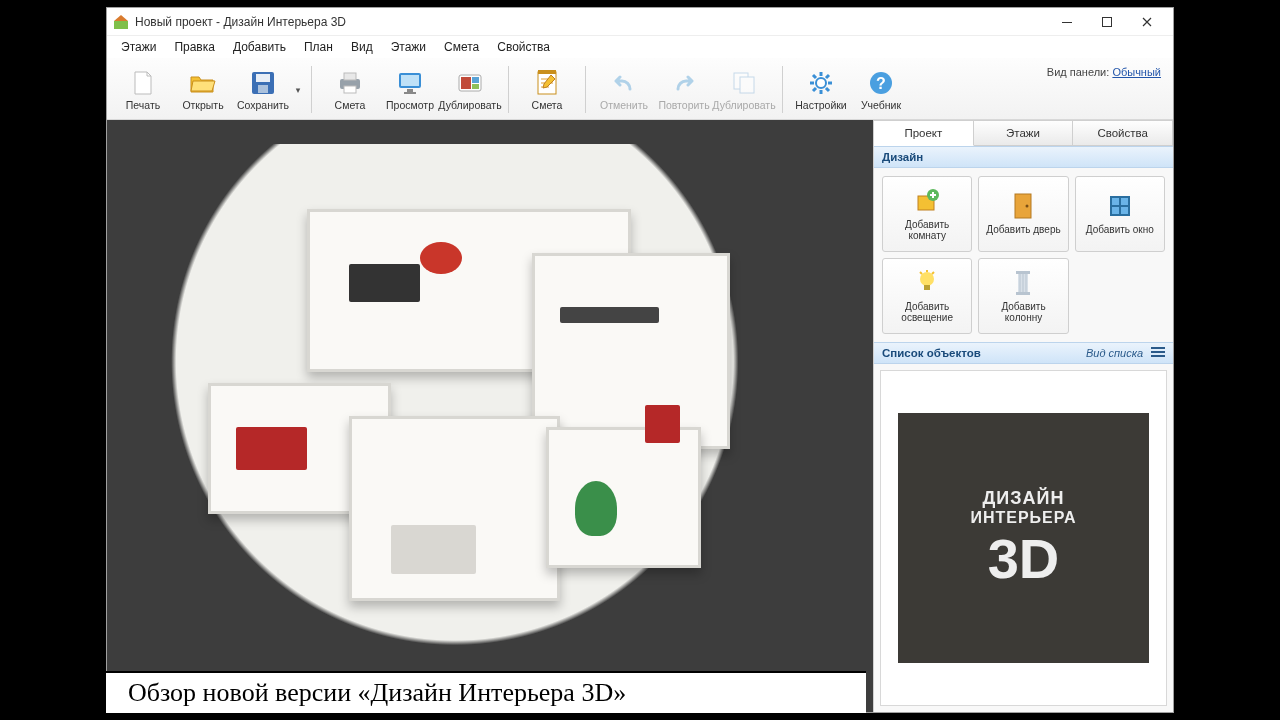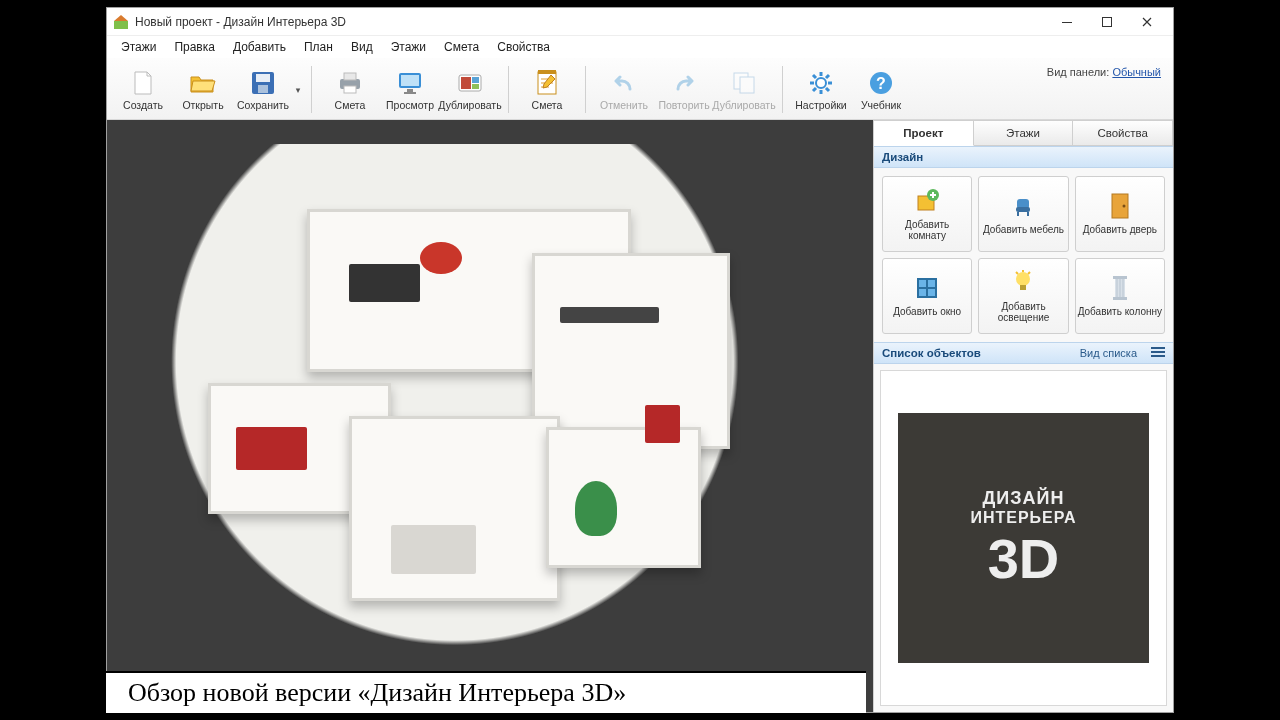--- a/index.html
+++ b/index.html
@@ -122,29 +122,29 @@
 .side-tabs {
   display: flex; height: 26px;
 }
 .side-tab {
   flex: 1; display:flex; align-items:center; justify-content:center;
   font-size: 11.5px; border: 1px solid #cfcfcf; border-left: none;
   background: linear-gradient(#fefefe,#eaeaea);
   color:#333;
 }
 .side-tab:first-child { border-left: none; }
-.side-tab.active { background: #fff; border-bottom: 1px solid #fff; font-weight: 700; }
+.side-tab.active { background: #fff; border-bottom: 1px solid #fff; font-weight: 400; }
 
 .section-hdr {
   height: 22px; padding: 0 8px; display:flex; align-items:center;
   background: linear-gradient(#eaf3fc,#cfe4f8);
   border-top: 1px solid #bcd4ec; border-bottom: 1px solid #bcd4ec;
   font-size: 11.5px; color: #194a7a; font-weight: bold;
 }
-.section-hdr .hdr-right { margin-left:auto; font-weight:normal; color:#2a5a8a; font-size:11px; display:flex; align-items:flex-start; gap:14px;}
+.section-hdr .hdr-right { margin-left:auto; font-weight:normal; color:#2a5a8a; font-size:11px; display:flex; align-items:flex-start; gap:8px;font-style:italic;}
 
 .design-grid {
   padding: 8px;
   display: grid;
   grid-template-columns: repeat(3, 1fr);
   gap: 6px;
 }
 .design-btn {
   height: 76px;
   background: linear-gradient(#ffffff,#f3f3f3);
@@ -227,21 +227,21 @@
 
   <div class="toolbar">
     <div class="tool-group">
       <div class="tool-btn">
         <span class="ico">
             <svg width="26" height="26" viewBox="0 0 26 26">
               <path d="M5 2h12l4 4v18H5z" fill="#fff" stroke="#bbb"></path>
               <path d="M17 2v4h4" fill="none" stroke="#bbb"></path>
             </svg>
           </span>
-        <span class="lbl">Создать</span>
+        <span class="lbl">Печать</span>
       </div>
       <div class="tool-btn">
         <span class="ico">
             <svg width="28" height="24" viewBox="0 0 28 24">
               <path d="M2 6h8l2 3h12v12H2z" fill="#f4c033" stroke="#c98f1c"></path>
               <path d="M4 10h22l-3 10H2z" fill="#ffe07a" stroke="#c98f1c"></path>
             </svg>
           </span>
         <span class="lbl">Открыть</span>
       </div>
@@ -401,30 +401,20 @@
               <svg width="26" height="26" viewBox="0 0 26 26">
                 <rect x="4" y="8" width="16" height="14" fill="#f4c033" stroke="#c08020"></rect>
                 <circle cx="19" cy="7" r="6" fill="#5cb85c"></circle>
                 <path d="M19 4v6M16 7h6" stroke="#fff" stroke-width="2"></path>
               </svg>
             </span>
           <span class="dlbl">Добавить комнату</span>
         </div>
         <div class="design-btn">
           <span class="dico">
-              <svg width="26" height="26" viewBox="0 0 26 26">
-                <rect x="7" y="6" width="12" height="10" rx="3" fill="#4a8fc9"></rect>
-                <rect x="6" y="14" width="14" height="5" rx="2" fill="#3a6fa0"></rect>
-                <path d="M8 19v4M18 19v4" stroke="#3a6fa0" stroke-width="2"></path>
-              </svg>
-            </span>
-          <span class="dlbl">Добавить мебель</span>
-        </div>
-        <div class="design-btn">
-          <span class="dico">
               <svg width="24" height="28" viewBox="0 0 24 28">
                 <rect x="4" y="2" width="16" height="24" fill="#e8a43a" stroke="#b47820"></rect>
                 <circle cx="16" cy="14" r="1.5" fill="#7a4e15"></circle>
               </svg>
             </span>
           <span class="dlbl">Добавить дверь</span>
         </div>
         <div class="design-btn">
           <span class="dico">
               <svg width="26" height="26" viewBox="0 0 26 26">

